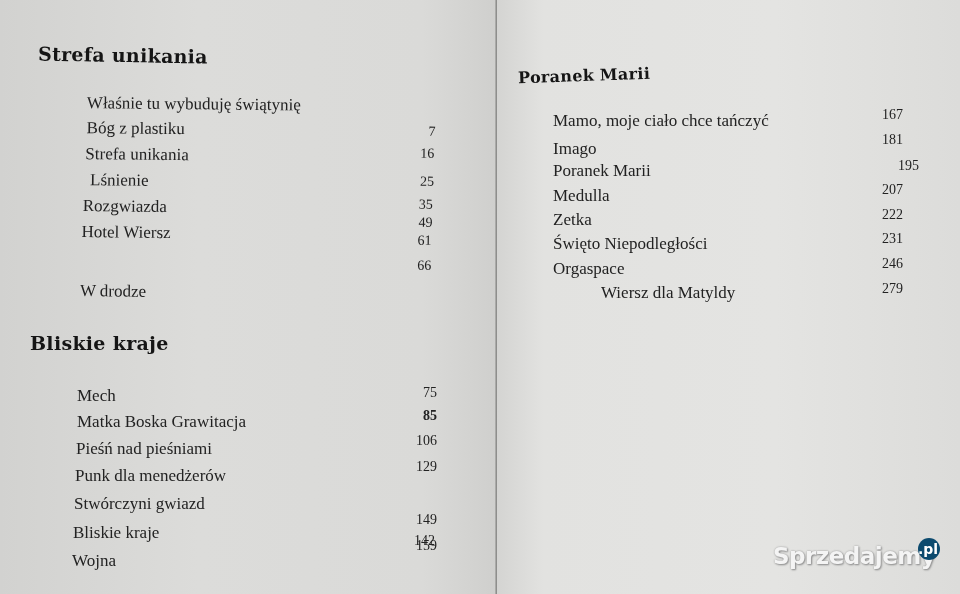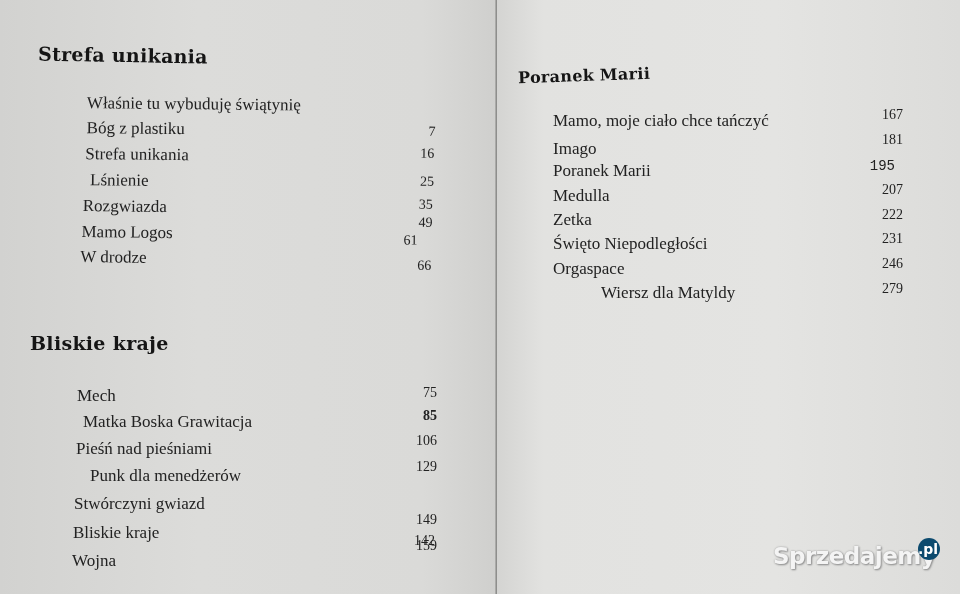--- a/index.html
+++ b/index.html
@@ -118,49 +118,49 @@
       </div>
       <div class="toc-row" style="top:77px; width:360px;">
         <span class="toc-title" style="left:8px;">Lśnienie</span>
         <span class="toc-page" style="left:312px; top:0px;">25</span>
       </div>
       <div class="toc-row" style="top:103px; width:360px;">
         <span class="toc-title" style="left:1px;">Rozgwiazda</span>
         <span class="toc-page" style="left:311px; top:-3px;">35</span>
       </div>
       <div class="toc-row" style="top:129px; width:360px;">
-        <span class="toc-title" style="left:0px;">Mamo Logos</span>
+        <span class="toc-title" style="left:0px;">Hotel Wiersz</span>
         <span class="toc-page" style="left:311px; top:-11px;">49</span>
       </div>
       <div class="toc-row" style="top:154px; width:360px;">
-        <span class="toc-title" style="left:-1px;">W drodze</span>
-        <span class="toc-page" style="left:296px; top:-18px;text-align:right;">61</span>
+        <span class="toc-title" style="left:-1px;margin-top:34px;">W drodze</span>
+        <span class="toc-page" style="left:310px; top:-18px;text-align:right;">61</span>
       </div>
       <div class="toc-row" style="top:154px; width:360px;">
         <span class="toc-page" style="left:310px; top:7px;">66</span>
       </div>
     </div>
 
     <div class="section-title" style="left:30px; top:332px; font-size:19px;">Bliskie kraje</div>
 
     <div class="toc" style="left:75px; top:386px; width:370px; height:200px;">
       <div class="toc-row" style="top:0px; width:370px;">
         <span class="toc-title" style="left:2px;">Mech</span>
         <span class="toc-page" style="left:322px; top:-1px;font-family:Liberation Serif, serif;">75</span>
       </div>
       <div class="toc-row" style="top:26px; width:370px;">
-        <span class="toc-title" style="left:8px;">Matka Boska Grawitacja</span>
+        <span class="toc-title" style="left:2px;">Matka Boska Grawitacja</span>
         <span class="toc-page" style="left:322px; top:-4px;font-weight:bold;">85</span>
       </div>
       <div class="toc-row" style="top:53px; width:370px;">
         <span class="toc-title" style="left:1px;">Pieśń nad pieśniami</span>
         <span class="toc-page" style="left:322px; top:-6px;">106</span>
       </div>
       <div class="toc-row" style="top:80px; width:370px;">
-        <span class="toc-title" style="left:15px;">Punk dla menedżerów</span>
+        <span class="toc-title" style="left:0px;">Punk dla menedżerów</span>
         <span class="toc-page" style="left:322px; top:-7px;">129</span>
       </div>
       <div class="toc-row" style="top:108px; width:370px;">
         <span class="toc-title" style="left:-1px;">Stwórczyni gwiazd</span>
         <span class="toc-page" style="left:320px; top:-9px;margin-top:48px;">142</span>
       </div>
       <div class="toc-row" style="top:137px; width:370px;">
         <span class="toc-title" style="left:-2px;">Bliskie kraje</span>
         <span class="toc-page" style="left:322px; top:-11px;">149</span>
       </div>
@@ -180,21 +180,21 @@
       <div class="toc-row" style="top:0px; width:360px;">
         <span class="toc-title" style="top:3px;">Mamo, moje ciało chce tańczyć</span>
         <span class="toc-page" style="left:310px; top:-1px;">167</span>
       </div>
       <div class="toc-row" style="top:24px; width:360px;">
         <span class="toc-title" style="top:7px;">Imago</span>
         <span class="toc-page" style="left:310px; top:0px;">181</span>
       </div>
       <div class="toc-row" style="top:50px; width:360px;">
         <span class="toc-title" style="top:3px;">Poranek Marii</span>
-        <span class="toc-page" style="left:302px; top:0px;font-family:Liberation Mono, monospace;">195</span>
+        <span class="toc-page" style="left:326px; top:0px;">195</span>
       </div>
       <div class="toc-row" style="top:74px; width:360px;">
         <span class="toc-title" style="top:4px;">Medulla</span>
         <span class="toc-page" style="left:310px; top:0px;">207</span>
       </div>
       <div class="toc-row" style="top:99px; width:360px;">
         <span class="toc-title" style="top:3px;">Zetka</span>
         <span class="toc-page" style="left:310px; top:0px;">222</span>
       </div>
       <div class="toc-row" style="top:123px; width:360px;">

